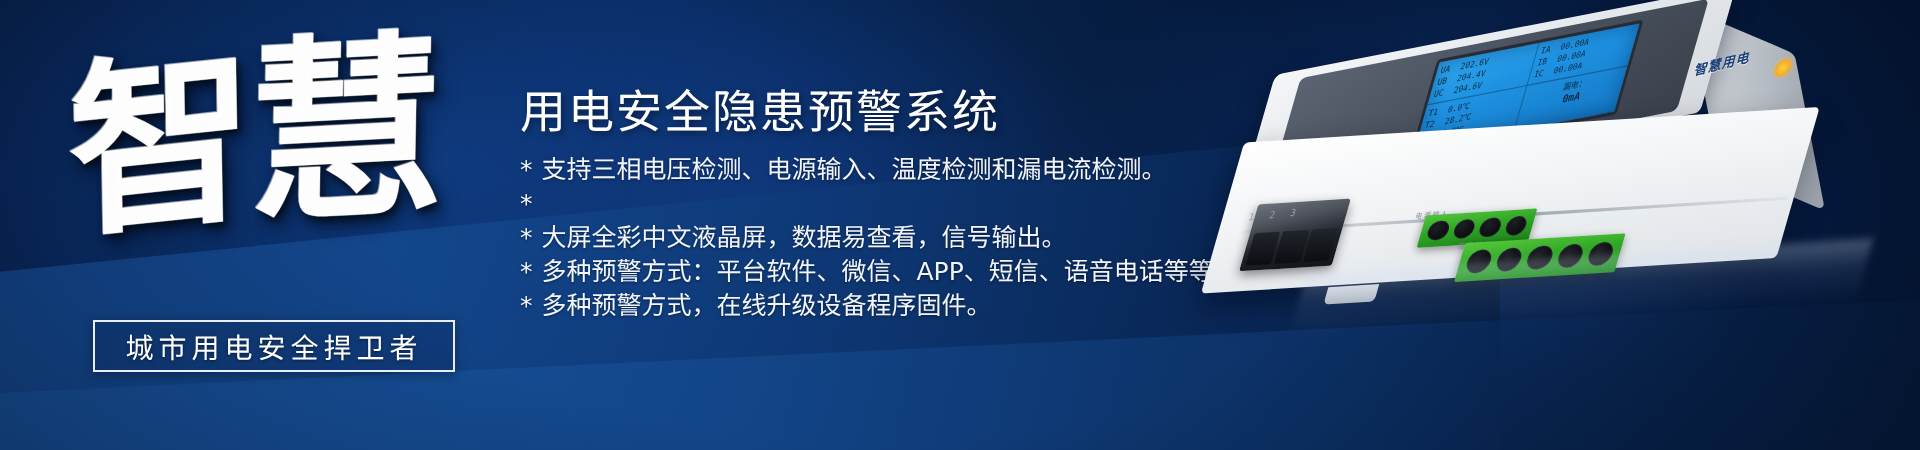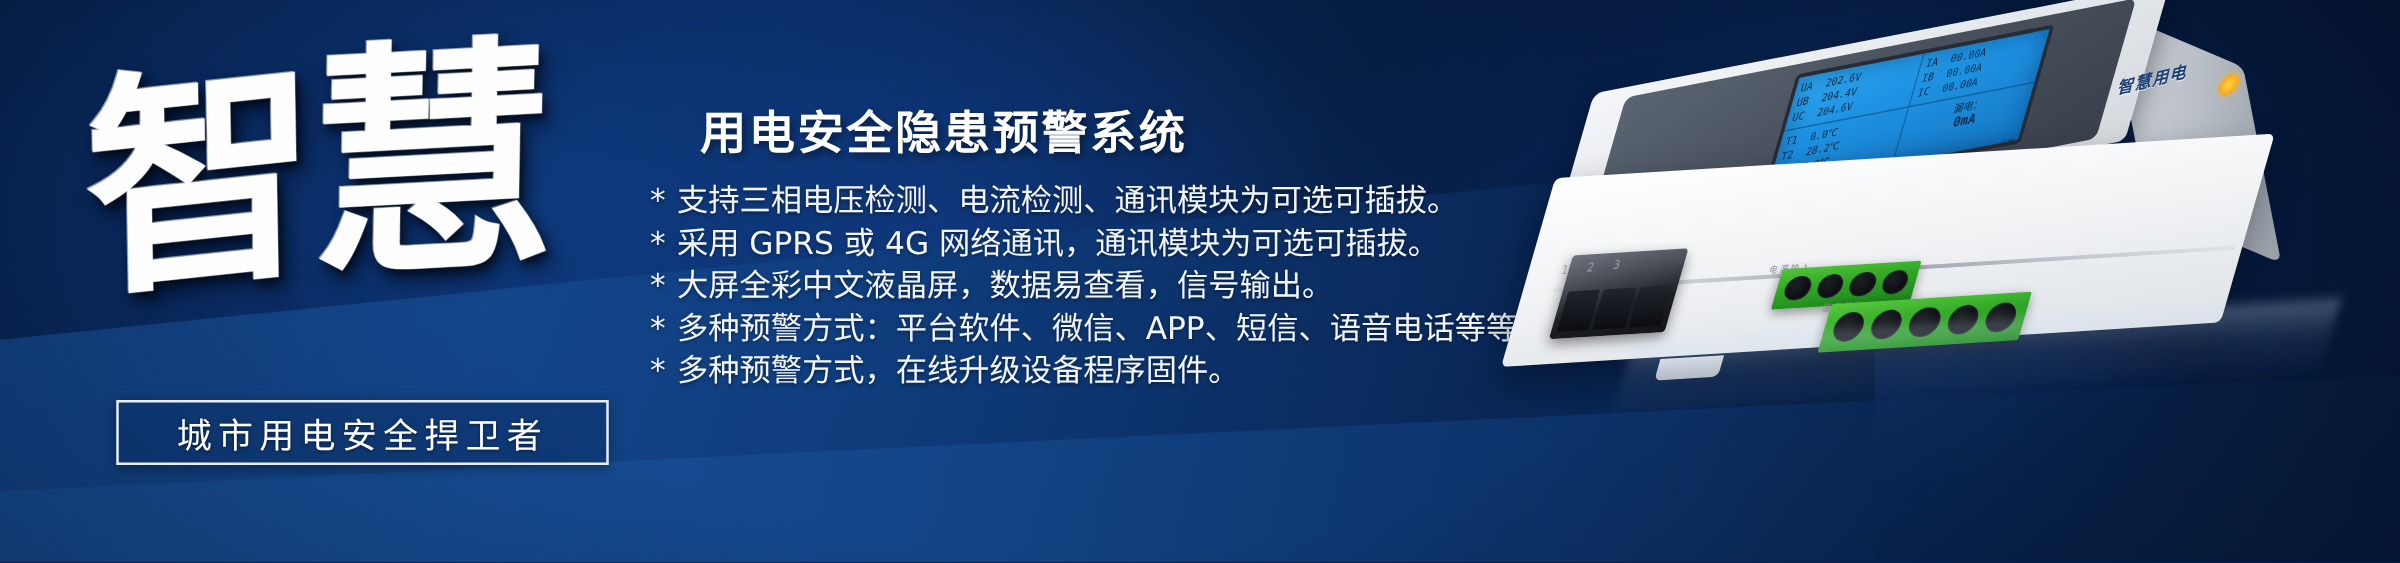--- a/index.html
+++ b/index.html
@@ -71,48 +71,47 @@
       -1px -1px 0 rgba(255,255,255,.5),
       6px 10px 18px rgba(0,8,26,.6);
     -webkit-text-stroke:1px rgba(255,255,255,.35);
   }
   .cal-char.c1 { left:6px;  top:28px;  font-size:186px; transform:rotate(-6deg) skewX(-5deg); }
   .cal-char.c2 { left:186px; top:8px;  font-size:196px; transform:rotate(-3deg) skewX(-4deg); }
 
   
   #tagline-box {
     position:absolute; left:93px; top:320px;
-    width:394px; height:52px;
+    width:362px; height:52px;
     border:2px solid #e8eef8;
     display:flex; align-items:center; justify-content:center;
     z-index:6;
     box-shadow:0 2px 10px rgba(0,0,0,.35);
     background:rgba(8,36,84,.28);
   }
   #tagline-text {
     color:#ffffff;
     font-size:28px;
     letter-spacing:5px;
     font-family:"DejaVu Sans","Liberation Sans",sans-serif;
     white-space:nowrap;
     text-shadow:0 1px 3px rgba(0,0,0,.5);
   }
 
   
   #copy { position:absolute; left:520px; top:88px; z-index:6; }
   #headline {
     color:#ffffff;
-    font-size:37px;
-    font-weight:700;
+    font-size:46px;
+    font-weight:400;
     letter-spacing:2px;
     line-height:1.05;
     white-space:nowrap;
     font-family:"DejaVu Sans","Liberation Sans",sans-serif;
     text-shadow:2px 3px 6px rgba(0,0,0,.45);
-    margin-left:40px;
   }
   #bullets { margin-top:18px; }
   .bullet {
     display:flex; align-items:baseline;
     color:#f2f6fc;
     font-size:25px;
     line-height:31px;
     white-space:nowrap;
     font-family:"DejaVu Sans","Liberation Sans",sans-serif;
     text-shadow:0 1px 3px rgba(0,0,0,.45);
@@ -322,25 +321,24 @@
 
   <div id="tagline-box">
     <span id="tagline-text">城市用电安全捍卫者</span>
   </div>
 
   <div id="copy">
     <div id="headline">用电安全隐患预警系统</div>
     <div id="bullets">
       <div class="bullet">
         <span class="mark">*</span>
-        <span>支持三相电压检测、电流检测、通讯模块为可选可插拔。</span>
+        <span>支持三相电压检测、电源输入、温度检测和漏电流检测。</span>
       </div>
       <div class="bullet">
         <span class="mark">*</span>
-        <span>采用 GPRS 或 4G 网络通讯，通讯模块为可选可插拔。</span>
       </div>
       <div class="bullet">
         <span class="mark">*</span>
         <span>大屏全彩中文液晶屏，数据易查看，信号输出。</span>
       </div>
       <div class="bullet">
         <span class="mark">*</span>
         <span>多种预警方式：平台软件、微信、APP、短信、语音电话等等。</span>
       </div>
       <div class="bullet">

